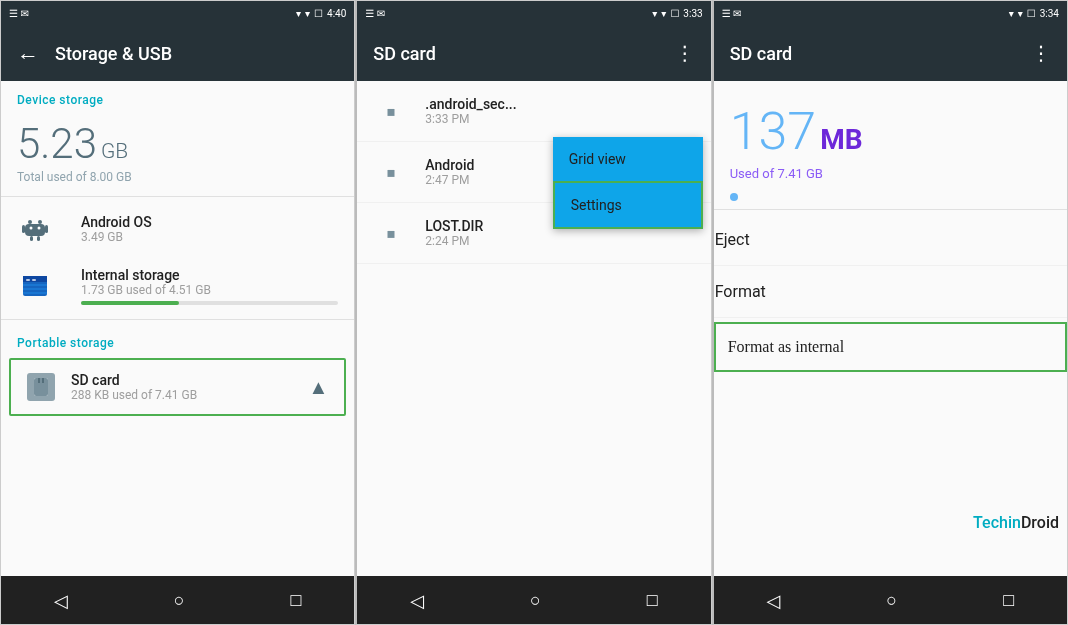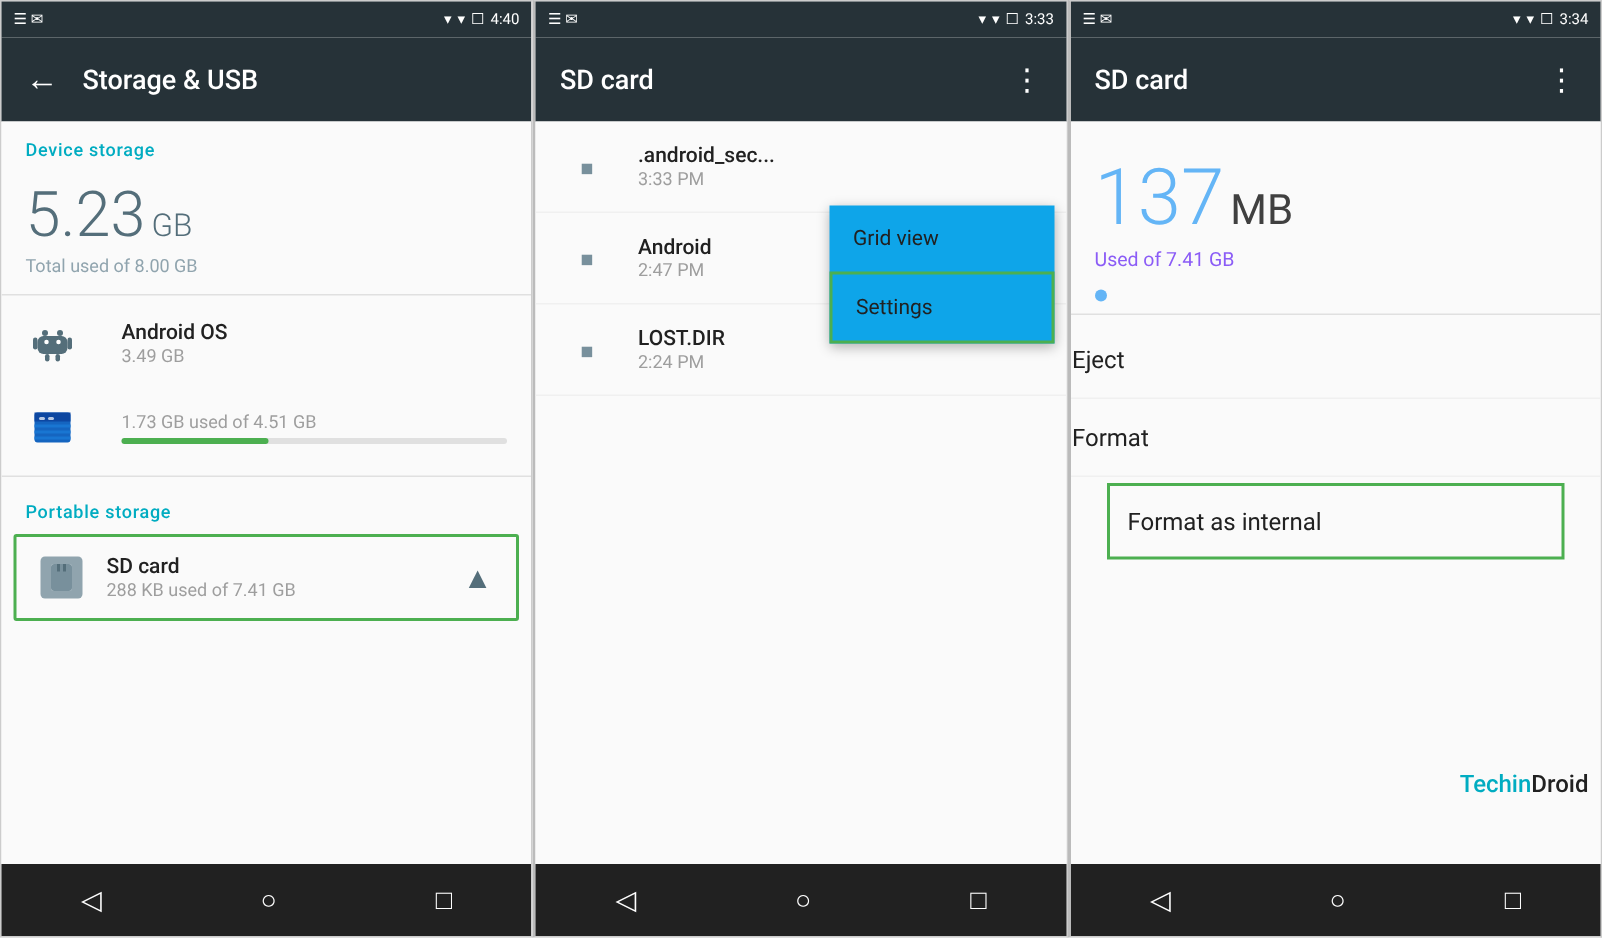--- a/index.html
+++ b/index.html
@@ -241,22 +241,22 @@
     .sd-header-size {
       padding: 20px 16px 4px;
     }
     .sd-header-size .size-num {
       font-size: 52px;
       font-weight: 300;
       color: #64b5f6;
     }
     .sd-header-size .size-unit {
       font-size: 28px;
-      color: #404040;
-      font-weight: 400;
+      color: #6d28d9;
+      font-weight: 700;
     }
     .sd-header-sub {
       font-size: 13px;
       color: #8b5cf6;
       padding: 0 16px 8px;
     }
     .sd-dot {
       width: 8px;
       height: 8px;
       background: #64b5f6;
@@ -265,22 +265,23 @@
     }
     .menu-item-row {
       padding: 16px 1px;
       font-size: 16px;
       color: #212121;
       border-bottom: 1px solid #f0f0f0;
       cursor: pointer;
     }
     .menu-item-row.highlighted {
       border: 2px solid #4caf50;
-      margin: 4px 24px;
+      margin: 4px 0;
       padding: 14px 12px;
+      font-family: Liberation Serif, serif;
     }
     .watermark {
       position: absolute;
       bottom: 44px;
       right: 8px;
       font-size: 16px;
     }
     .watermark-tech {
       color: #00acc1;
       font-weight: 500;
@@ -349,20 +350,21 @@
           <rect x="2" y="4" width="24" height="20" rx="2" fill="#1565c0"></rect>
           <rect x="2" y="4" width="24" height="6" fill="#0d47a1"></rect>
           <rect x="5" y="7" width="4" height="2" rx="1" fill="#fff" opacity="0.7"></rect>
           <rect x="11" y="7" width="4" height="2" rx="1" fill="#fff" opacity="0.7"></rect>
           <rect x="2" y="12" width="24" height="2" fill="#1976d2"></rect>
           <rect x="2" y="16" width="24" height="2" fill="#1976d2"></rect>
           <rect x="2" y="20" width="24" height="2" fill="#1976d2"></rect>
         </svg>
       </div>
       <div class="storage-item-info">
+        <div class="storage-item-name">Internal storage</div>
         <div class="storage-item-detail">1.73 GB used of 4.51 GB</div>
         <div class="progress-bar-bg">
           <div class="progress-bar-fill" style="width:38%"></div>
         </div>
       </div>
     </div>
 
     <div class="divider"></div>
 
     <div class="section-label">Portable storage</div>

